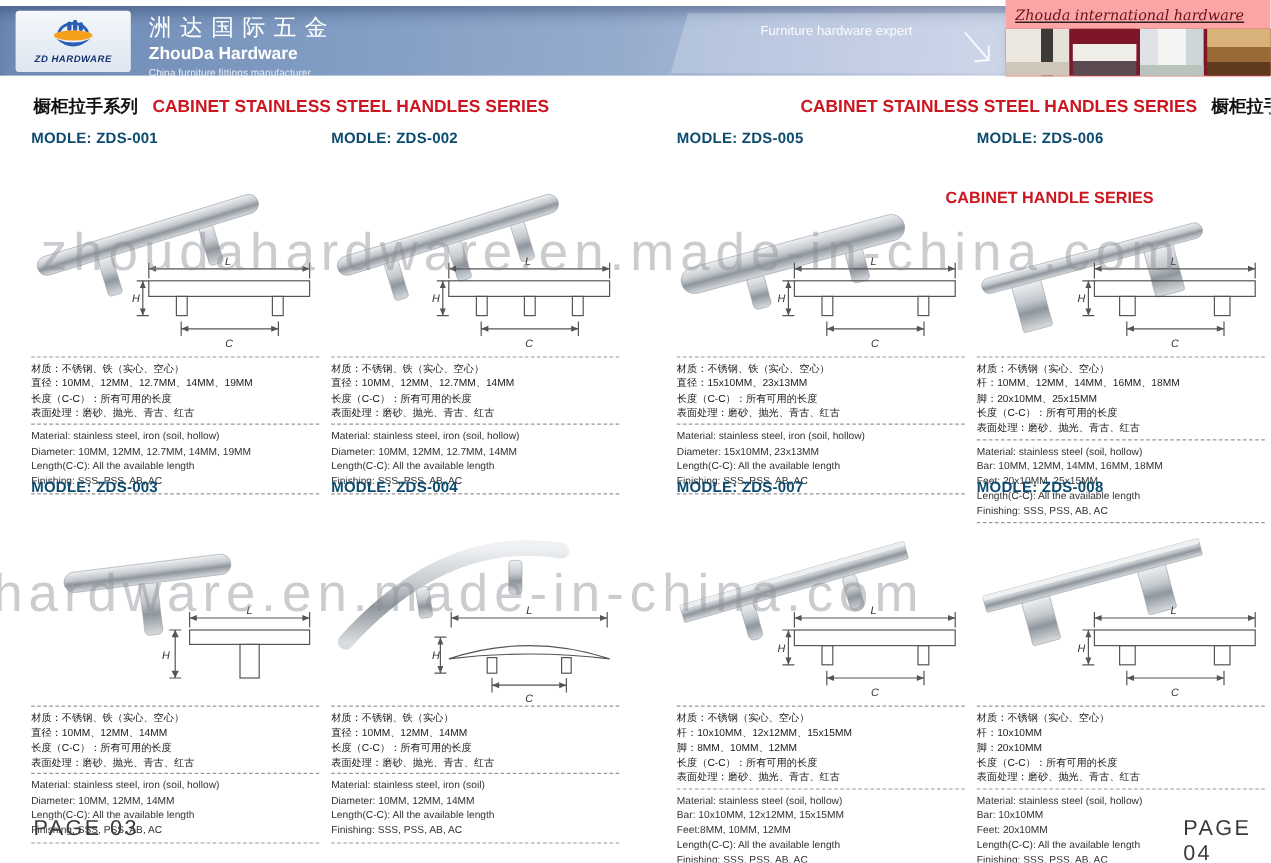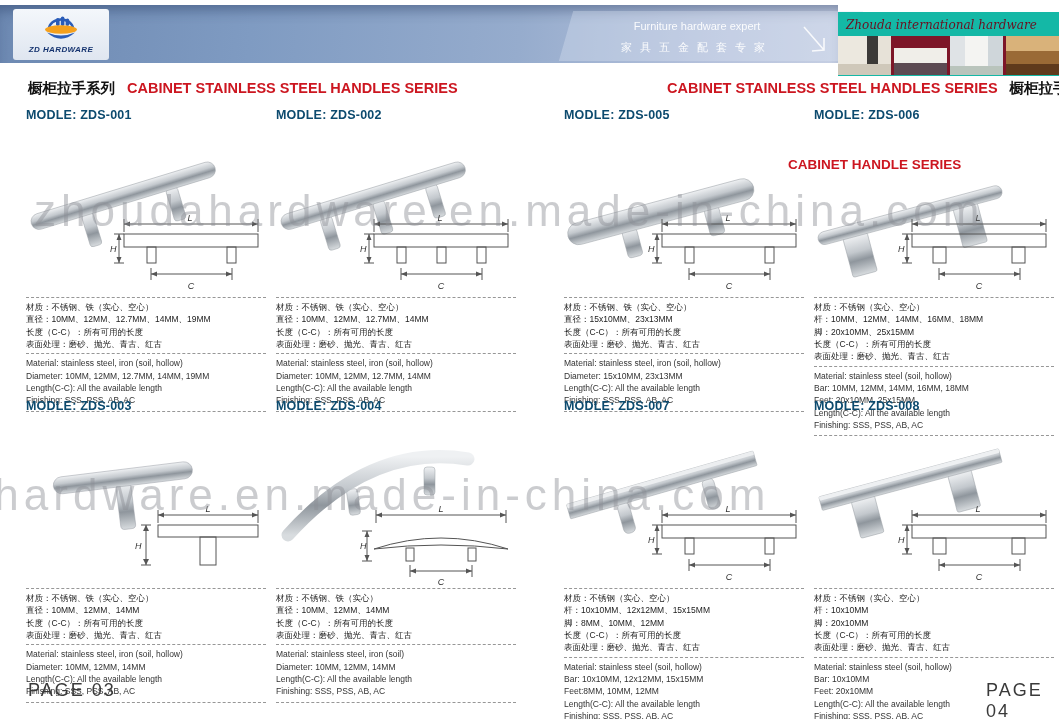--- a/index.html
+++ b/index.html
@@ -17,21 +17,21 @@
     align-items:center;justify-content:center;}
   .logo-brand{font-size:8px;font-weight:bold;font-style:italic;color:#15336f;letter-spacing:.4px;margin-top:1px;}
   .company{position:absolute;left:124px;top:5px;color:#fff;}
   .company-cn{font-size:19px;letter-spacing:7px;font-weight:500;}
   .company-en{font-size:14.5px;font-weight:bold;margin-top:1px;}
   .company-sub{font-size:8.5px;color:#e8edf6;margin-top:2px;}
   .slogan{position:absolute;left:572px;top:15px;width:250px;text-align:center;color:rgba(255,255,255,.92);}
   .slogan-en{font-size:11px;}
   .slogan-cn{font-size:11px;letter-spacing:8px;margin-top:8px;}
   .banner-arrow{position:absolute;left:800px;top:20px;}
-  .banner-right{position:absolute;left:838px;top:12px;width:221px;height:64px;background:#14b8a6;}
+  .banner-right{position:absolute;left:838px;top:0;width:221px;height:64px;background:#fca5a5;text-decoration:underline;}
   .script-line{font-family:"DejaVu Serif",serif;font-style:italic;font-size:12px;color:#6b0f20;
     margin:6px 0 0 8px;white-space:nowrap;}
   .kitchen-photos{position:absolute;left:0;top:24px;width:221px;height:39px;display:flex;gap:3px;
     background:#7d1628;padding:0;}
   .kp{flex:1;position:relative;}
   .kp1{background:linear-gradient(0deg,#cfc8ba 0 28%,rgba(0,0,0,0) 28%),
        linear-gradient(90deg,#ece8df 0 55%,#3c3a38 55% 75%,#e7e2d8 75%);}
   .kp2{background:linear-gradient(180deg,#7d1628 0 32%,#f0eee9 32% 68%,#5c4a52 68%);}
   .kp3{background:linear-gradient(0deg,#b9c4bc 0 22%,rgba(0,0,0,0) 22%),
        linear-gradient(90deg,#dfe3e6 0 28%,#f4f4f2 28% 72%,#cfd6da 72%);}
@@ -84,23 +84,27 @@
       <svg width="36" height="28" viewBox="0 0 36 28">
         <rect x="13" y="2" width="3.6" height="8" rx="1.8" fill="#2a5cb8"></rect>
         <rect x="17.8" y="0.5" width="3.6" height="9.5" rx="1.8" fill="#2a5cb8"></rect>
         <rect x="22.6" y="2.5" width="3.6" height="7.5" rx="1.8" fill="#2a5cb8"></rect>
         <path d="M6,13 a12,9.5 0 0 1 24,0" fill="none" stroke="#2a5cb8" stroke-width="2.4"></path>
         <ellipse cx="18" cy="13.5" rx="16" ry="4.3" fill="#f5a01c"></ellipse>
         <path d="M4,16.5 Q18,29 32,16.5 Q18,22.5 4,16.5 Z" fill="#2a5cb8"></path>
       </svg>
       <div class="logo-brand">ZD HARDWARE</div>
     </div>
+    <div class="company">
+      <div class="company-cn">洲达国际五金</div>
+      <div class="company-en">ZhouDa Hardware</div>
+      <div class="company-sub">China furniture fittings manufacturer</div>
+    </div>
     <div class="slogan">
       <div class="slogan-en">Furniture hardware expert</div>
-      <div class="slogan-cn">家具五金配套专家</div>
     </div>
     <svg class="banner-arrow" width="30" height="34" viewBox="0 0 30 34">
       <path d="M4,2 L24,25 M24,13 L24,25 L12,26" stroke="#fff" stroke-width="1.6" fill="none" opacity=".85"></path>
     </svg>
   </div>
 
   <div class="banner-right">
     <div class="script-line">Zhouda international hardware</div>
     <div class="kitchen-photos">
       <div class="kp kp1"></div>

